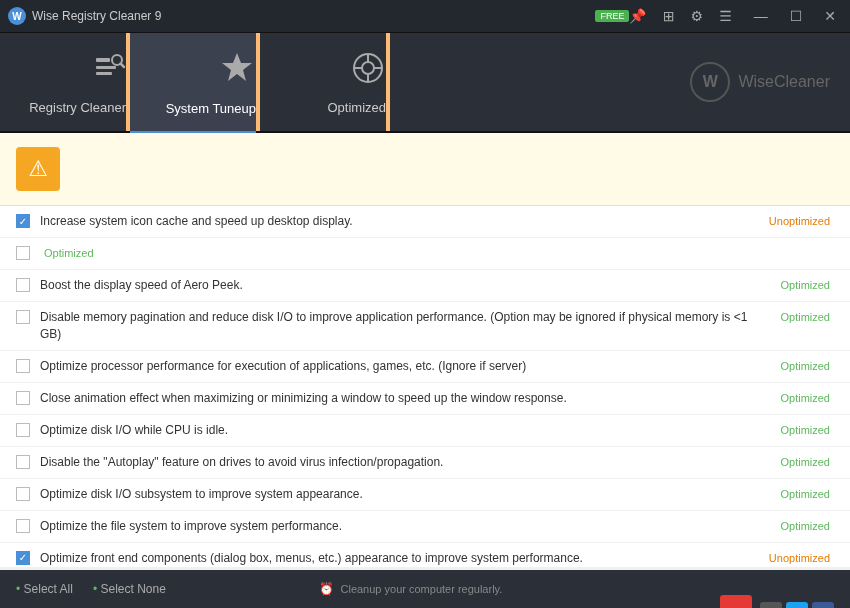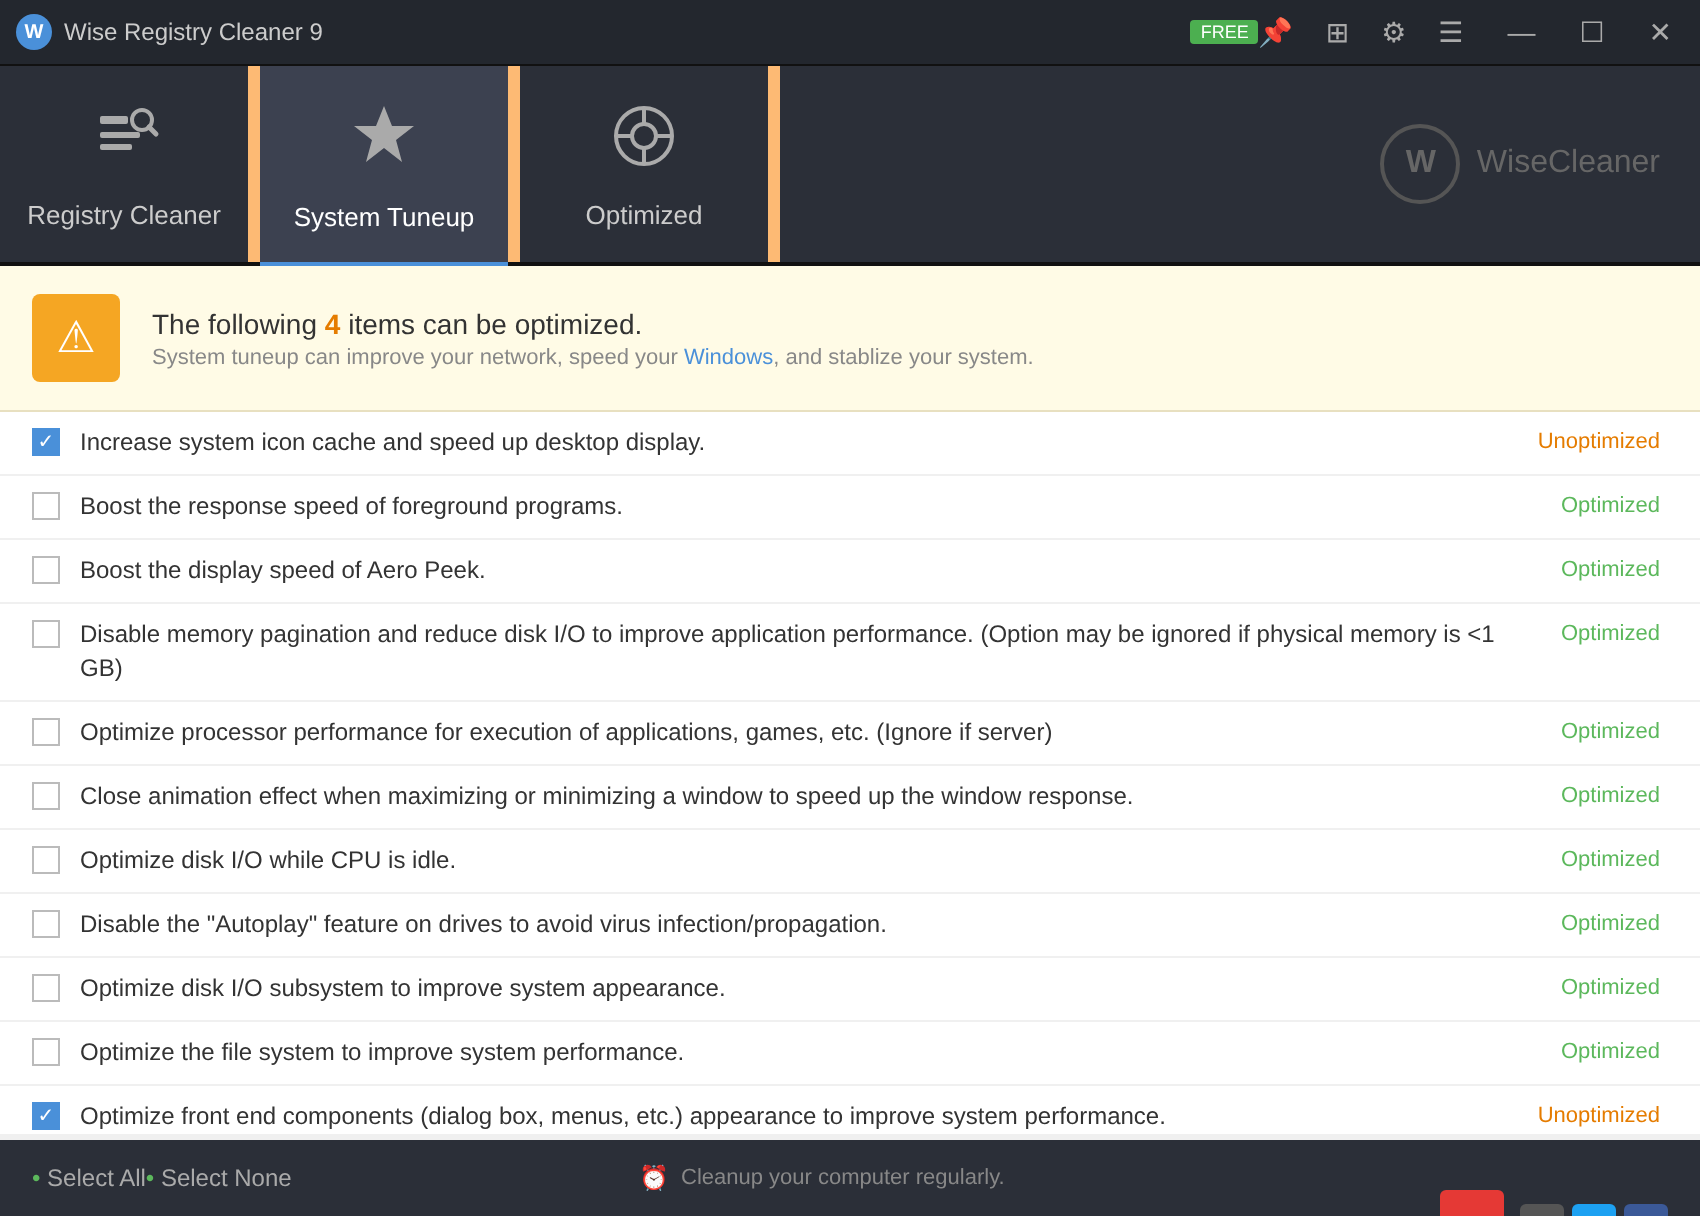--- a/index.html
+++ b/index.html
@@ -18,23 +18,23 @@
     .title-bar-icon { color: #aaa; font-size: 14px; cursor: pointer; }
     .title-bar-controls { display: flex; gap: 10px; margin-left: 16px; }
     .title-ctrl { color: #aaa; font-size: 14px; cursor: pointer; padding: 2px 6px; }
 
     
     .nav-tabs {
       display: flex; background: #2b2f38; height: 100px;
       border-bottom: 2px solid #111;
     }
     .nav-tab {
-      display: flex; flex-direction: column; align-items: center; justify-content: center;
+      display: flex; flex-direction: column; align-items: flex-end; justify-content: center;
       width: 130px; cursor: pointer; color: #ccc; gap: 6px;
-      border-right: 6px solid #fdba74; padding: 10px 0;
+      border-right: 4px solid #fdba74; padding: 10px 0;
       position: relative;
     }
     .nav-tab.active { background: #3c4150; color: white; }
     .nav-tab .tab-icon { font-size: 32px; }
     .nav-tab .tab-label { font-size: 13px; }
     .nav-tab.active::after {
       content: ''; position: absolute; bottom: -2px; left: 0; right: 0;
       height: 2px; background: #4a90d9;
     }
 
@@ -95,21 +95,21 @@
     .item-text { flex: 1; color: #333; line-height: 1.4; }
     .status-badge { font-size: 11px; flex-shrink: 0; padding: 1px 4px; margin-top: 1px; }
     .status-unoptimized { color: #e57c00; }
     .status-optimized { color: #5cb85c; }
 
     
     .footer {
       height: 38px; background: #2b2f38; display: flex; align-items: center;
       padding: 0 16px; gap: 0;
     }
-    .footer-left { display: flex; flex: 1; }
+    .footer-left { display: flex; gap: 20px; flex: 1; }
     .footer-link { color: #aaa; font-size: 12px; cursor: pointer; }
     .footer-link::before { content: '• '; color: #5cb85c; }
     .footer-center { flex: 1; display: flex; align-items: center; gap: 6px; }
     .footer-center-text { color: #888; font-size: 11px; }
     .clock-icon { color: #888; }
     .footer-right { display: flex; gap: 8px; align-items: center; margin-top: 47px; }
     .footer-toggle {
       background: #e53935; color: white; font-size: 10px; padding: 12px 6px;
       border-radius: 3px; font-weight: bold;
     }
@@ -178,39 +178,30 @@
       <span>W</span>
     </div>
     <span class="brand-text">WiseCleaner</span>
   </div>
 </div>
 
 <div class="main-content">
 
   <div class="info-banner">
     <div class="info-icon">⚠</div>
-    <div class="info-text">
-      <div class="main-text">
-        <span>The following </span><span class="count">4</span><span> items can be optimized.</span>
-      </div>
-      <div class="sub-text">
-        <span>System tuneup can improve your network, speed your </span><a>Windows</a><span>, and stablize your system.</span>
-      </div>
-    </div>
   </div>
 
   <div class="items-area" id="items-container">
   <div class="list-item">
         <div class="item-checkbox checked"></div>
         <span class="item-text">Increase system icon cache and speed up desktop display.</span>
         <span class="status-badge status-unoptimized">Unoptimized</span>
       </div>
       <div class="list-item">
         <div class="item-checkbox"></div>
-        <span class="item-text">Boost the response speed of foreground programs.</span>
         <span class="status-badge status-optimized">Optimized</span>
       </div>
       <div class="list-item">
         <div class="item-checkbox"></div>
         <span class="item-text">Boost the display speed of Aero Peek.</span>
         <span class="status-badge status-optimized">Optimized</span>
       </div>
       <div class="list-item">
         <div class="item-checkbox"></div>
         <span class="item-text">Disable memory pagination and reduce disk I/O to improve application performance. (Option may be ignored if physical memory is &lt;1 GB)</span>

